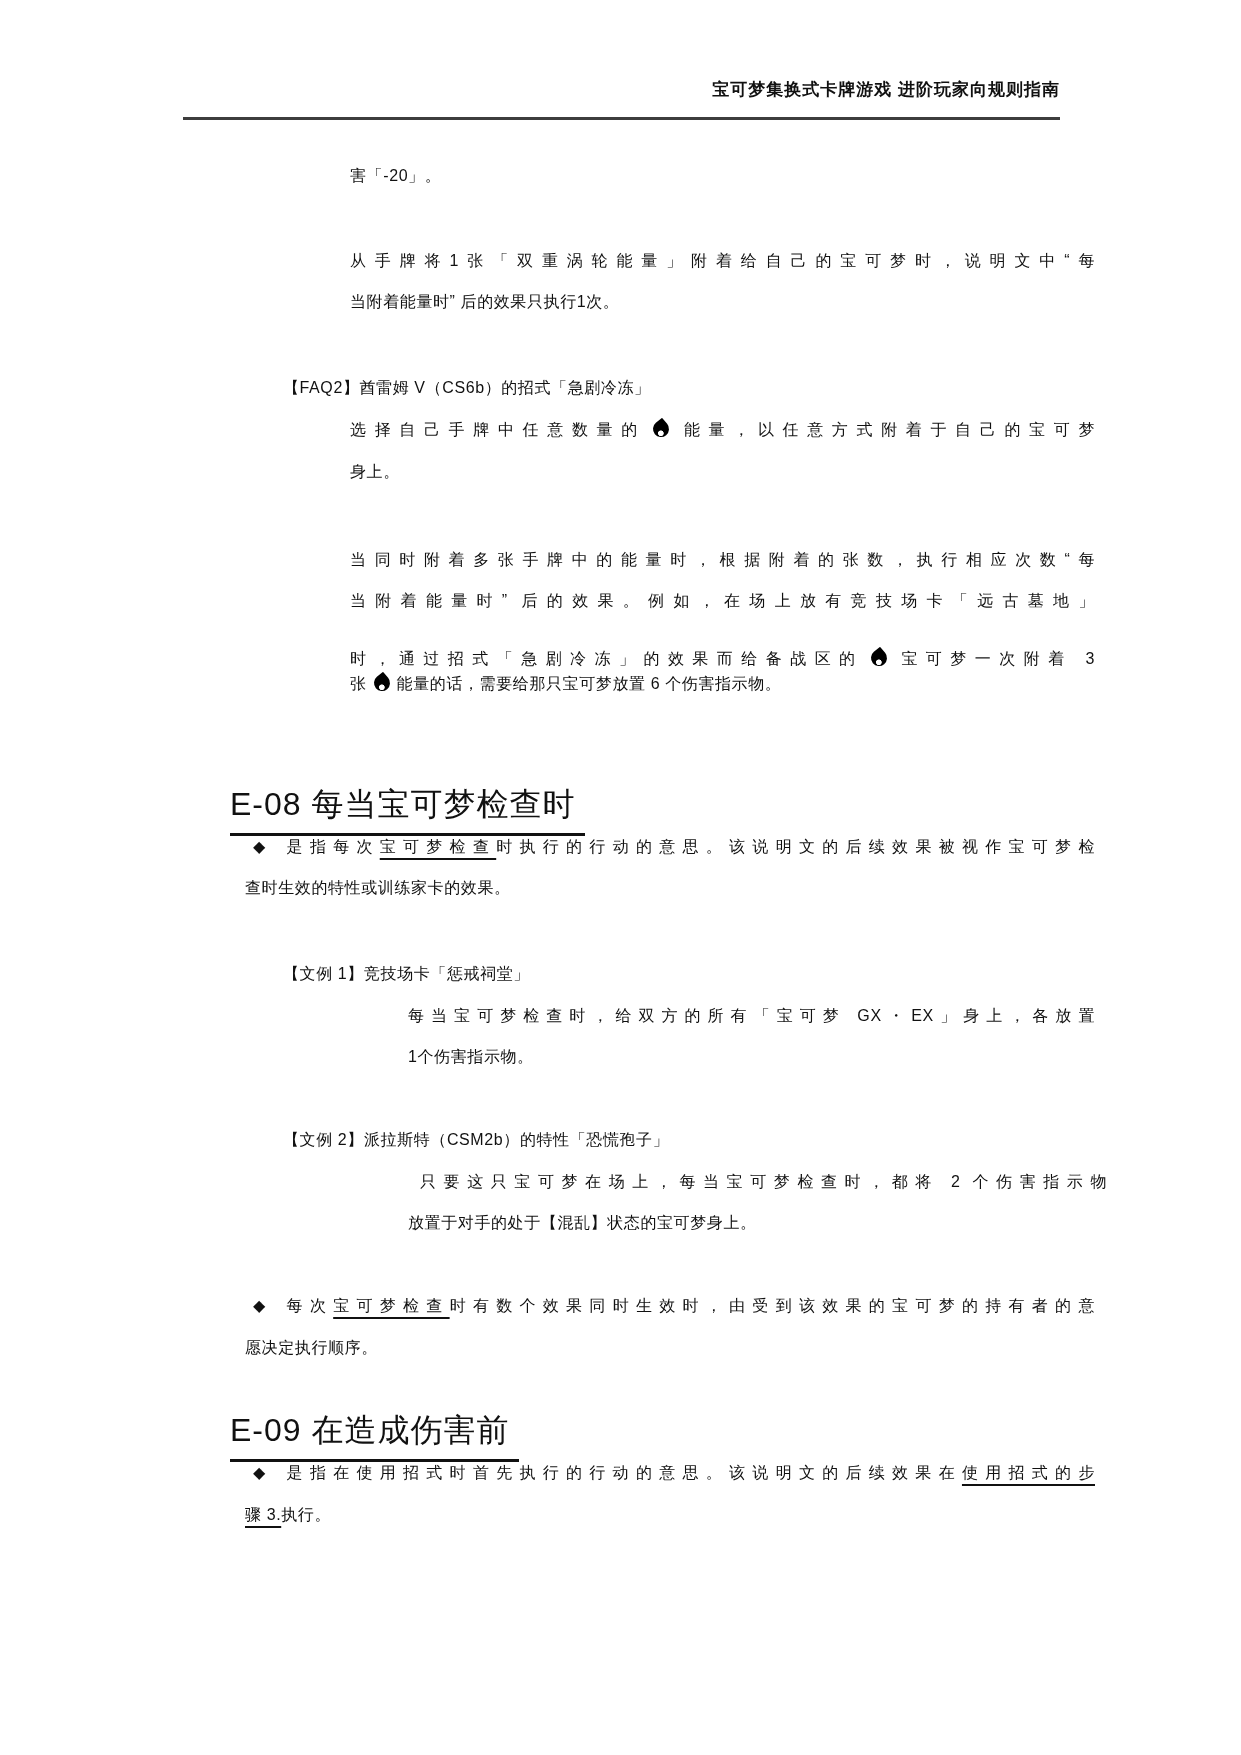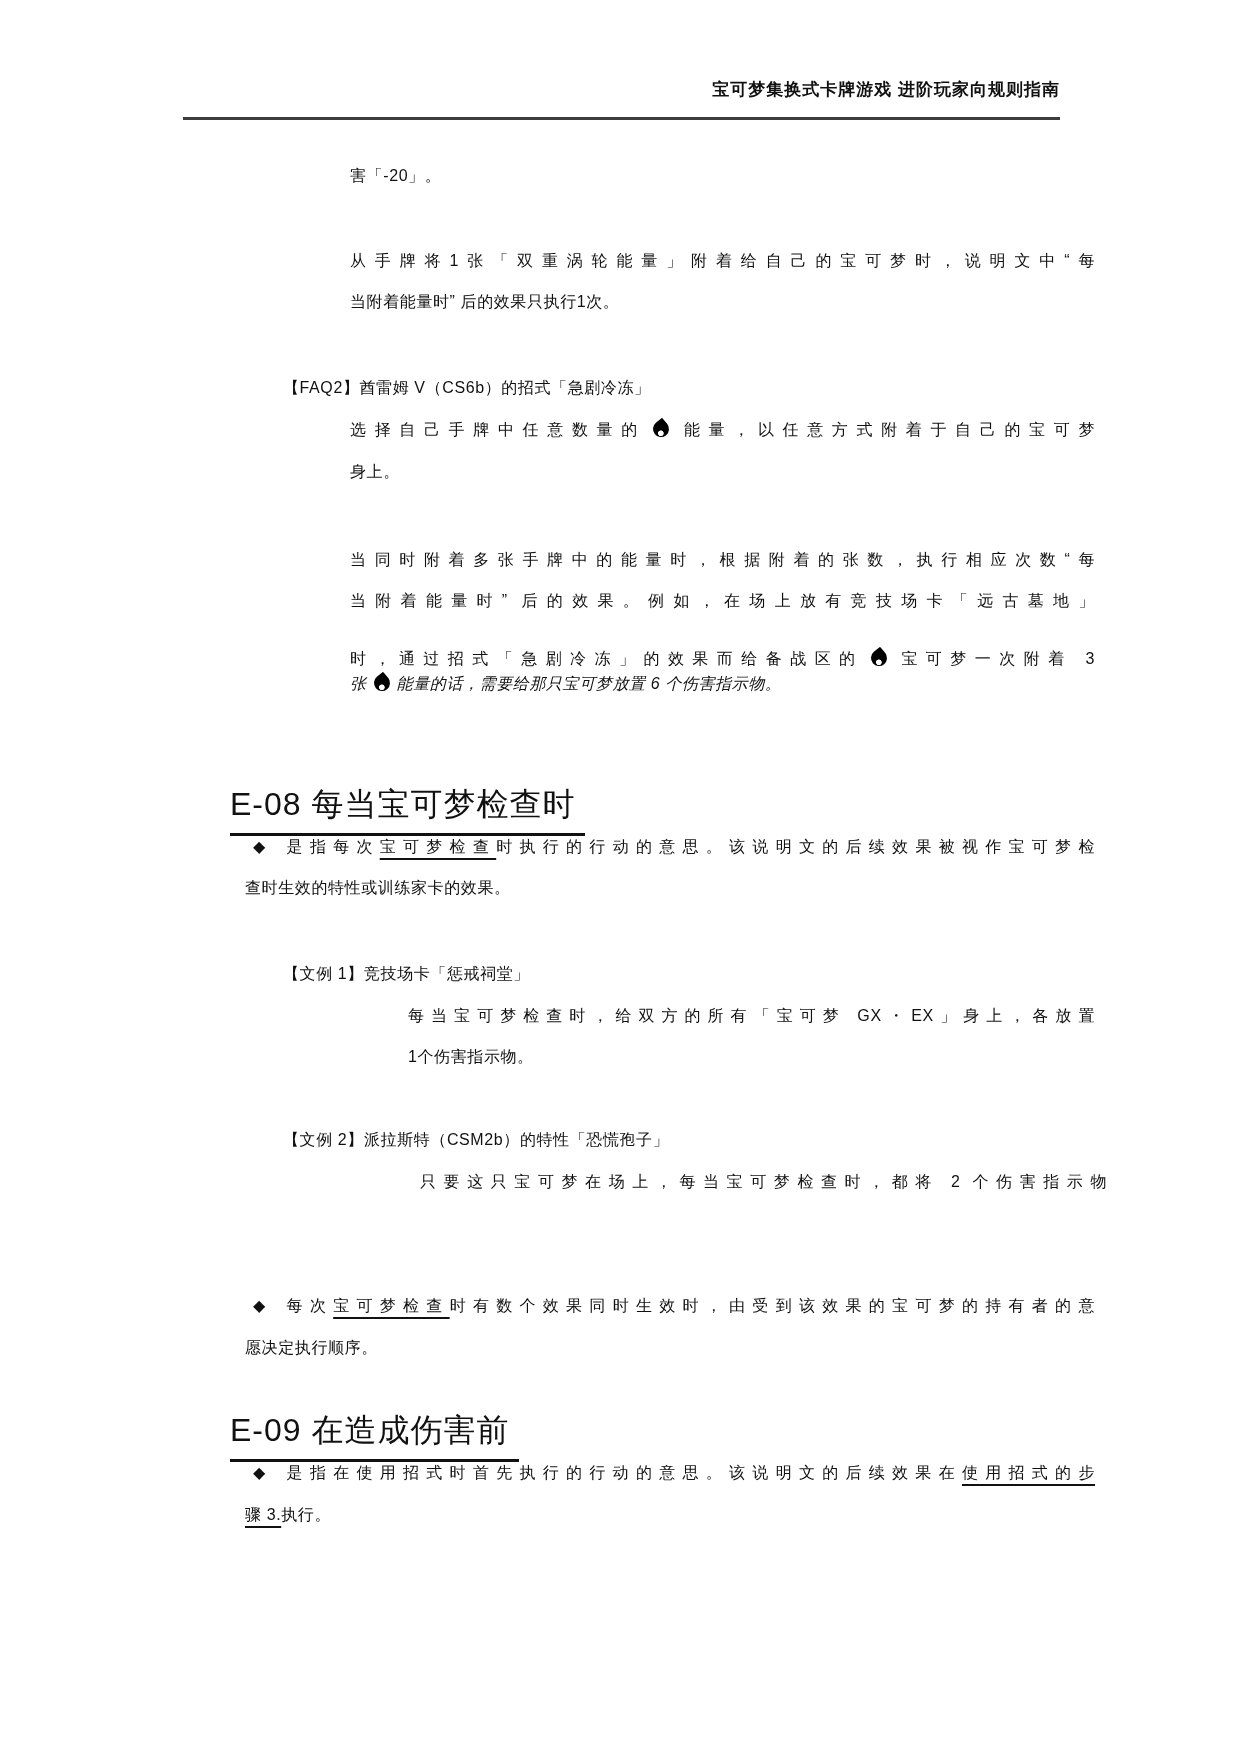--- a/index.html
+++ b/index.html
@@ -42,21 +42,21 @@
   
   #l1  { top:161px;  left:350px; }
   #l2  { top:246px;  left:350px; width:745px; }
   #l3  { top:287px;  left:350px; }
   #l4  { top:373px;  left:283px;text-align:center; }
   #l5  { top:415px;  left:350px; width:745px; }
   #l6  { top:457px;  left:350px; }
   #l7  { top:545px;  left:350px; width:745px; }
   #l8  { top:586px;  left:350px; width:745px; }
   #l9  { top:644px;  left:350px; width:745px; }
-  #l10 { top:669px;  left:350px;font-style:italic; }
+  #l10 { top:669px;  left:350px; }
   #h1  { top:783px;  left:230px; }
   #l12 { top:832px;  left:253px; width:842px; }
   #l13 { top:873px;  left:245px; }
   #l14 { top:959px;  left:283px; }
   #l15 { top:1001px; left:408px; width:687px; }
   #l16 { top:1042px; left:408px; }
   #l17 { top:1125px; left:283px; }
   #l18 { top:1167px; left:420px; width:687px; }
   #l19 { top:1208px; left:408px; }
   #l20 { top:1291px; left:253px; width:842px; }
@@ -89,20 +89,21 @@
 
   <div class="line just" id="l12"><span class="bullet">◆</span><span>是指每次</span><span class="u">宝可梦检查</span><span>时执行的行动的意思。该说明文的后续效果被视作宝可梦检</span></div>
   <div class="line" id="l13"><span>查时生效的特性或训练家卡的效果。</span></div>
 
   <div class="line" id="l14"><span>【文例 1】竞技场卡「惩戒祠堂」</span></div>
   <div class="line just" id="l15"><span>每当宝可梦检查时，给双方的所有「宝可梦 GX・EX」身上，各放置</span></div>
   <div class="line" id="l16"><span>1个伤害指示物。</span></div>
 
   <div class="line" id="l17"><span>【文例 2】派拉斯特（CSM2b）的特性「恐慌孢子」</span></div>
   <div class="line just" id="l18"><span>只要这只宝可梦在场上，每当宝可梦检查时，都将 2 个伤害指示物</span></div>
+  <div class="line" id="l19"><span>放置于对手的处于【混乱】状态的宝可梦身上。</span></div>
 
   <div class="line just" id="l20"><span class="bullet">◆</span><span>每次</span><span class="u">宝可梦检查</span><span>时有数个效果同时生效时，由受到该效果的宝可梦的持有者的意</span></div>
   <div class="line" id="l21"><span>愿决定执行顺序。</span></div>
 
   <h2 class="heading" id="h2"><span class="heading-text">E-09 在造成伤害前</span></h2>
 
   <div class="line just" id="l23"><span class="bullet">◆</span><span>是指在使用招式时首先执行的行动的意思。该说明文的后续效果在</span><span class="u">使用招式的步</span></div>
   <div class="line" id="l24"><span class="u">骤 3.</span><span>执行。</span></div>
 
 </div>

